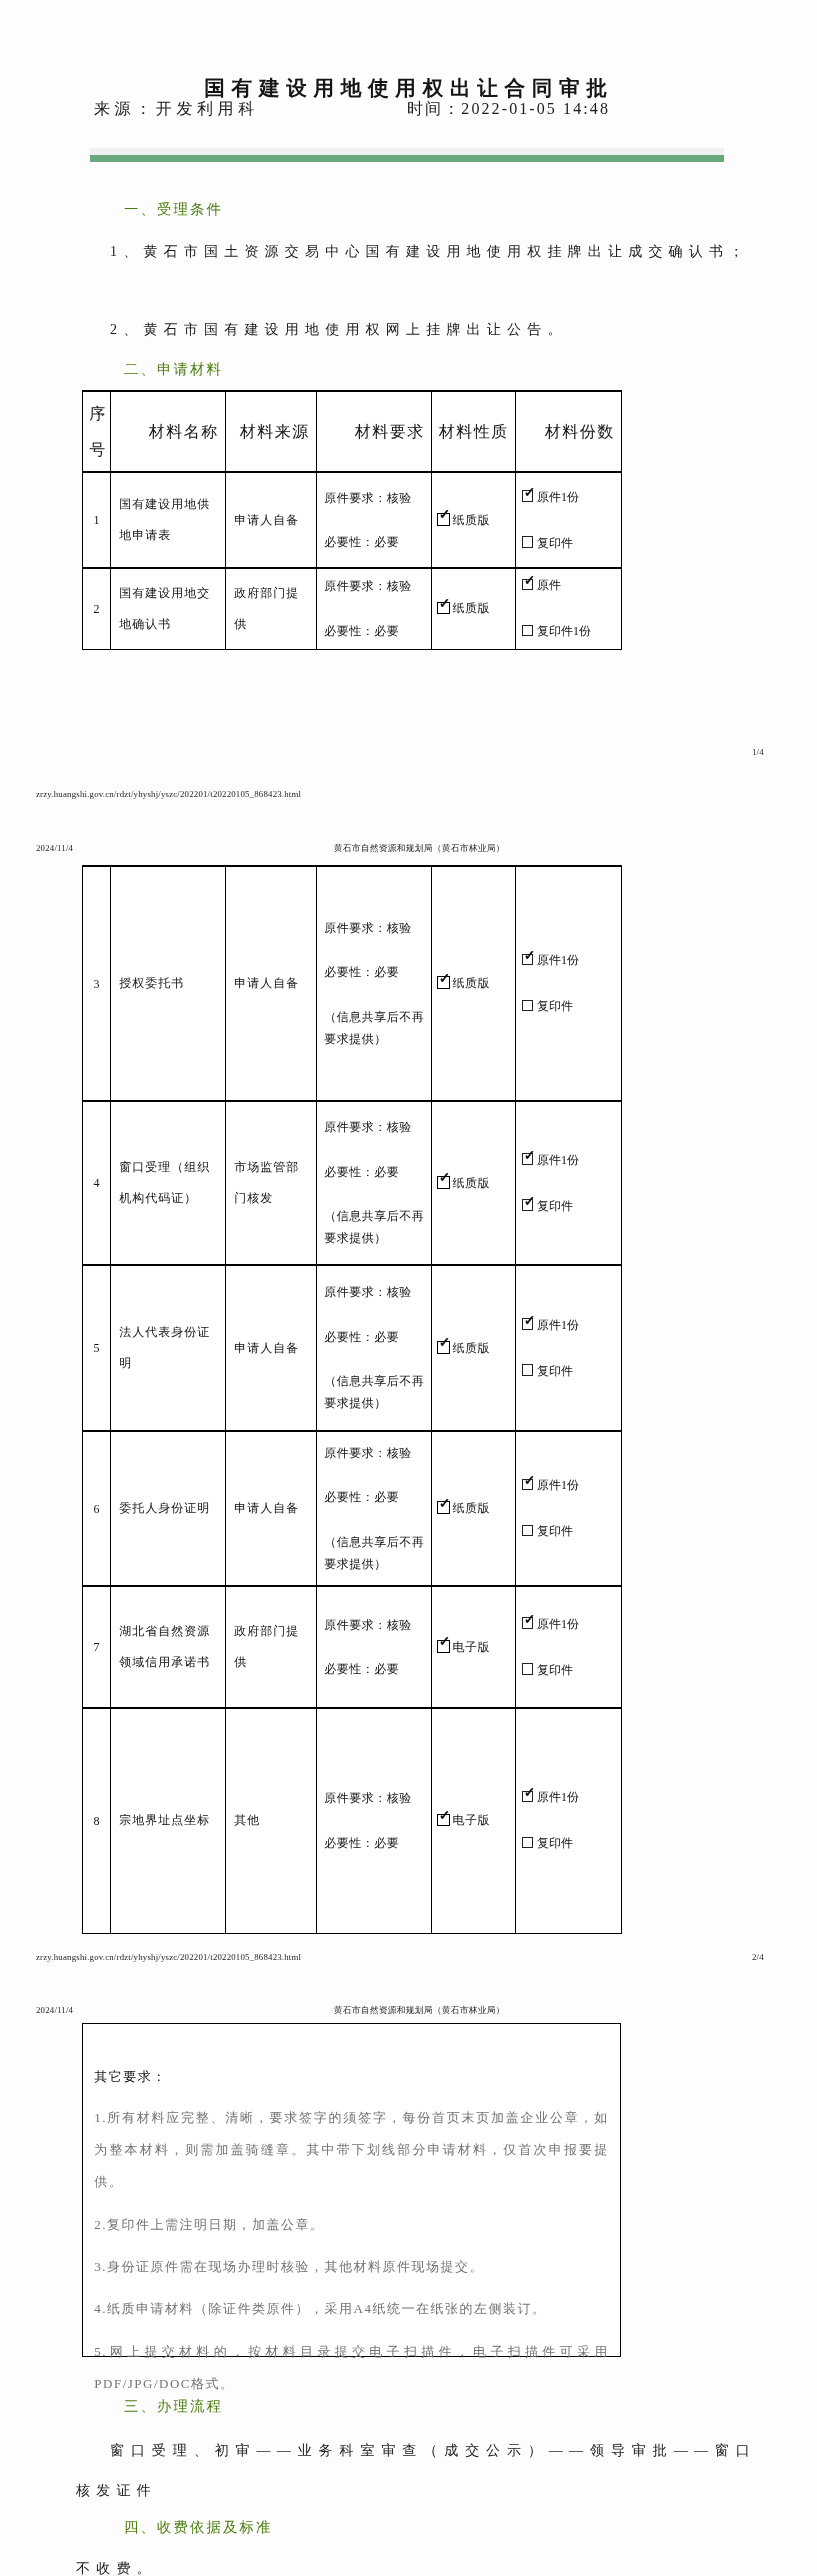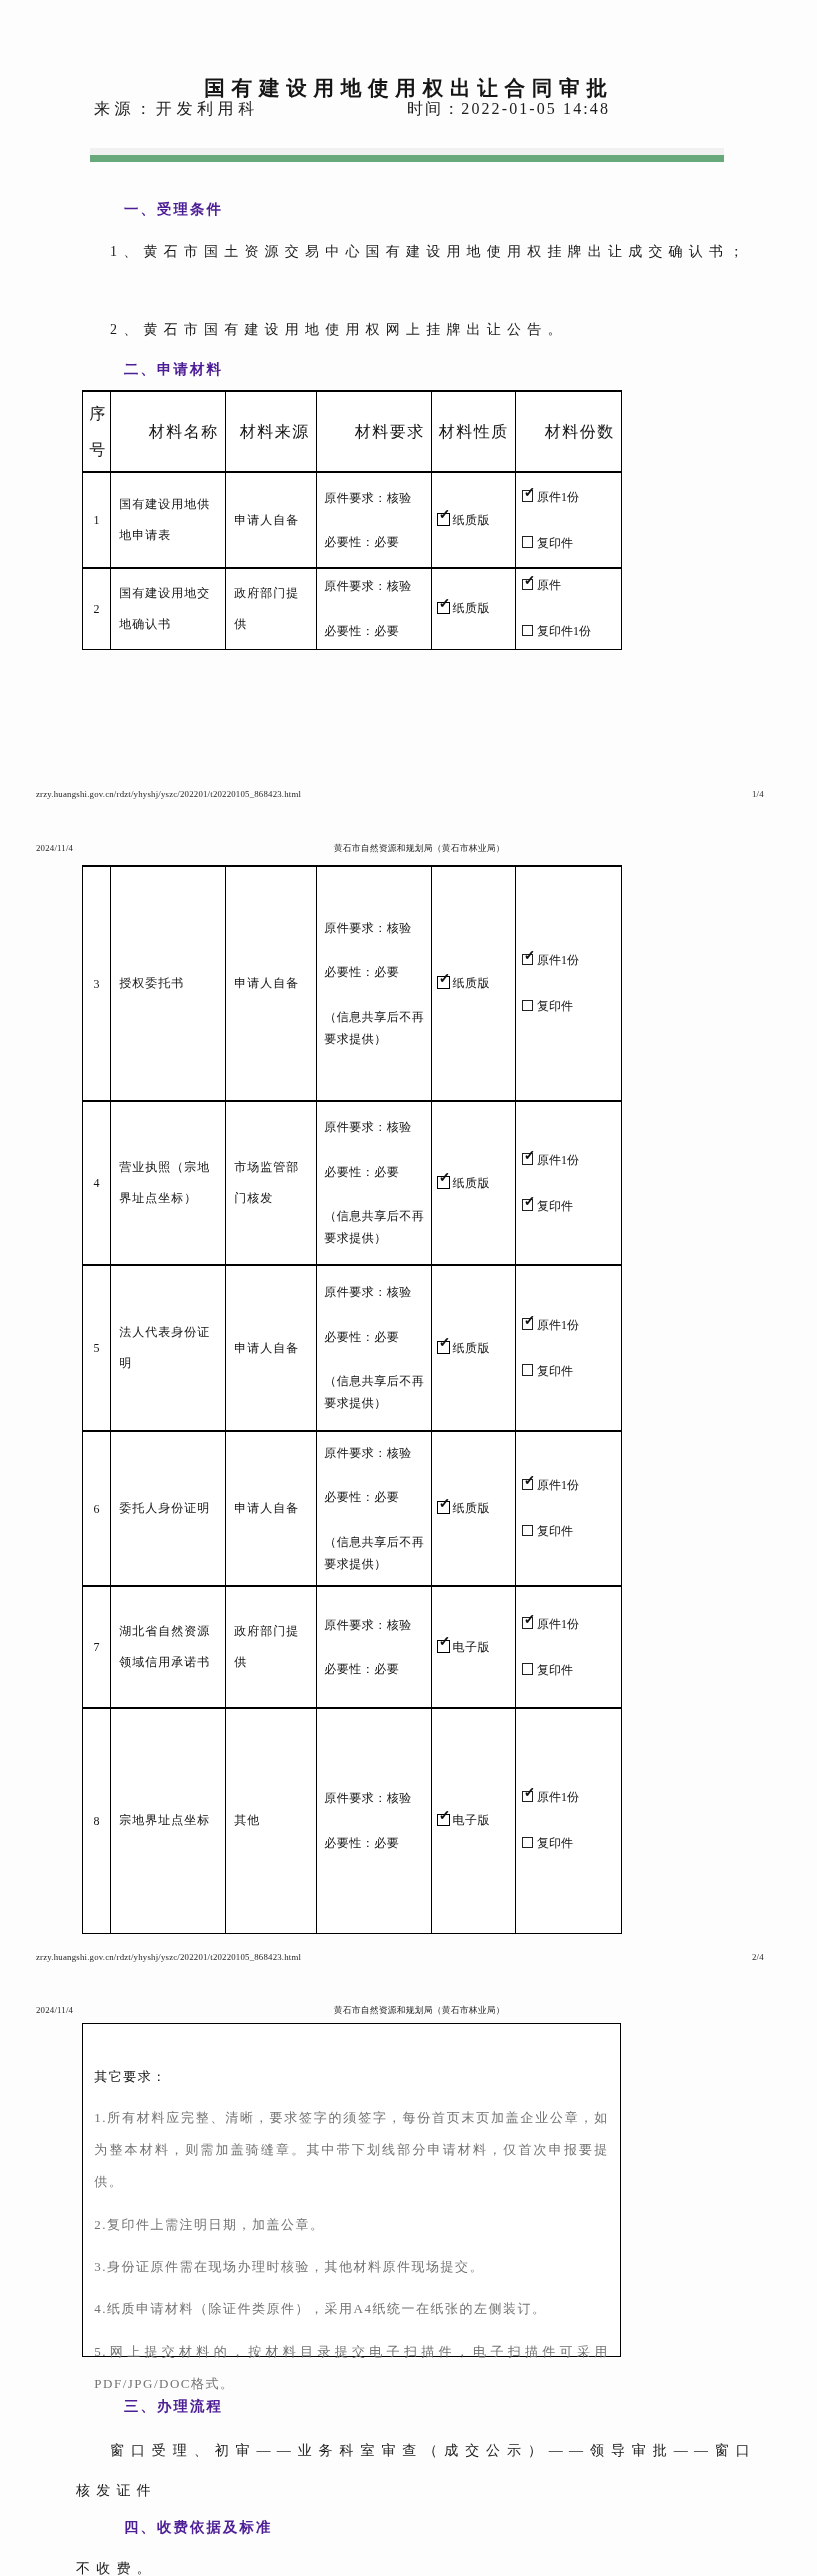--- a/index.html
+++ b/index.html
@@ -15,21 +15,21 @@
   .abs{position:absolute;}
   .doc-title{
     top:39px;left:0;width:818px;text-align:center;
     font-size:20.6px;font-weight:600;letter-spacing:6.7px;color:#151515;margin-top:35px;
   }
   .meta-line{top:99px;left:0;width:818px;font-size:16px;letter-spacing:4.6px;color:#1c1c1c;}
   .meta-source{position:absolute;left:94px;top:0;}
   .meta-time{position:absolute;left:407px;top:0;letter-spacing:2.1px;}
   .pre-divider{top:148px;left:90px;width:634px;height:6.7px;background:#f1f1f1;}
   .green-divider{top:155px;left:90px;width:634px;height:6.7px;background:#68a97c;}
-  .hd{font-weight:700;font-size:14.4px;letter-spacing:2.1px;color:#4c1d95;left:124px;white-space:nowrap;}
+  .hd{font-weight:400;font-size:14.4px;letter-spacing:2.1px;color:#4d7c0f;left:124px;white-space:nowrap;}
   .para{
     left:76px;width:680px;font-size:14px;letter-spacing:6.2px;
     line-height:38px;color:#1a1a1a;text-align:justify;
   }
   .ind{text-indent:34px;}
   .line{left:76px;font-size:14px;letter-spacing:6.2px;color:#1a1a1a;white-space:nowrap;}
   .small{font-size:8.8px;color:#262626;letter-spacing:0.2px;}
   .footer-url{left:36px;}
   .page-no{left:752px;}
   .ph-date{left:36px;}
@@ -144,21 +144,21 @@
         <div class="copies">
           <div class="copy-line"><span class="cb on"></span><span>原件</span></div>
           <div class="copy-line"><span class="cb"></span><span>复印件1份</span></div>
         </div>
       </td>
     </tr>
   </tbody>
     </table>
 
   <div class="abs small footer-url" style="top:789px;">zrzy.huangshi.gov.cn/rdzt/yhyshj/yszc/202201/t20220105_868423.html</div>
-  <div class="abs small page-no" style="top:789px;">1/4</div>
+  <div class="abs small page-no" style="top:747px;">1/4</div>
 
   <div class="abs small ph-date" style="top:843px;">2024/11/4</div>
   <div class="abs small ph-org" style="top:843px;">黄石市自然资源和规划局（黄石市林业局）</div>
 
   <table class="mat-table abs" style="top:865px;left:82px;">
     <colgroup>
         <col style="width:28px">
         <col style="width:115px">
         <col style="width:91px">
         <col style="width:115px">
@@ -178,21 +178,21 @@
       <td class="c-nat"><span class="cb big on"></span><span>纸质版</span></td>
       <td class="c-cnt">
         <div class="copies">
           <div class="copy-line"><span class="cb on"></span><span>原件1份</span></div>
           <div class="copy-line"><span class="cb"></span><span>复印件</span></div>
         </div>
       </td>
     </tr>
     <tr style="height:164px">
       <td class="c-idx">4</td>
-      <td class="c-name">营业执照（宗地界址点坐标）</td>
+      <td class="c-name">窗口受理（组织机构代码证）</td>
       <td class="c-src">市场监管部门核发</td>
       <td class="c-req">原件要求：核验
 
 必要性：必要
 
 （信息共享后不再要求提供）</td>
       <td class="c-nat"><span class="cb big on"></span><span>纸质版</span></td>
       <td class="c-cnt">
         <div class="copies">
           <div class="copy-line"><span class="cb on"></span><span>原件1份</span></div>

